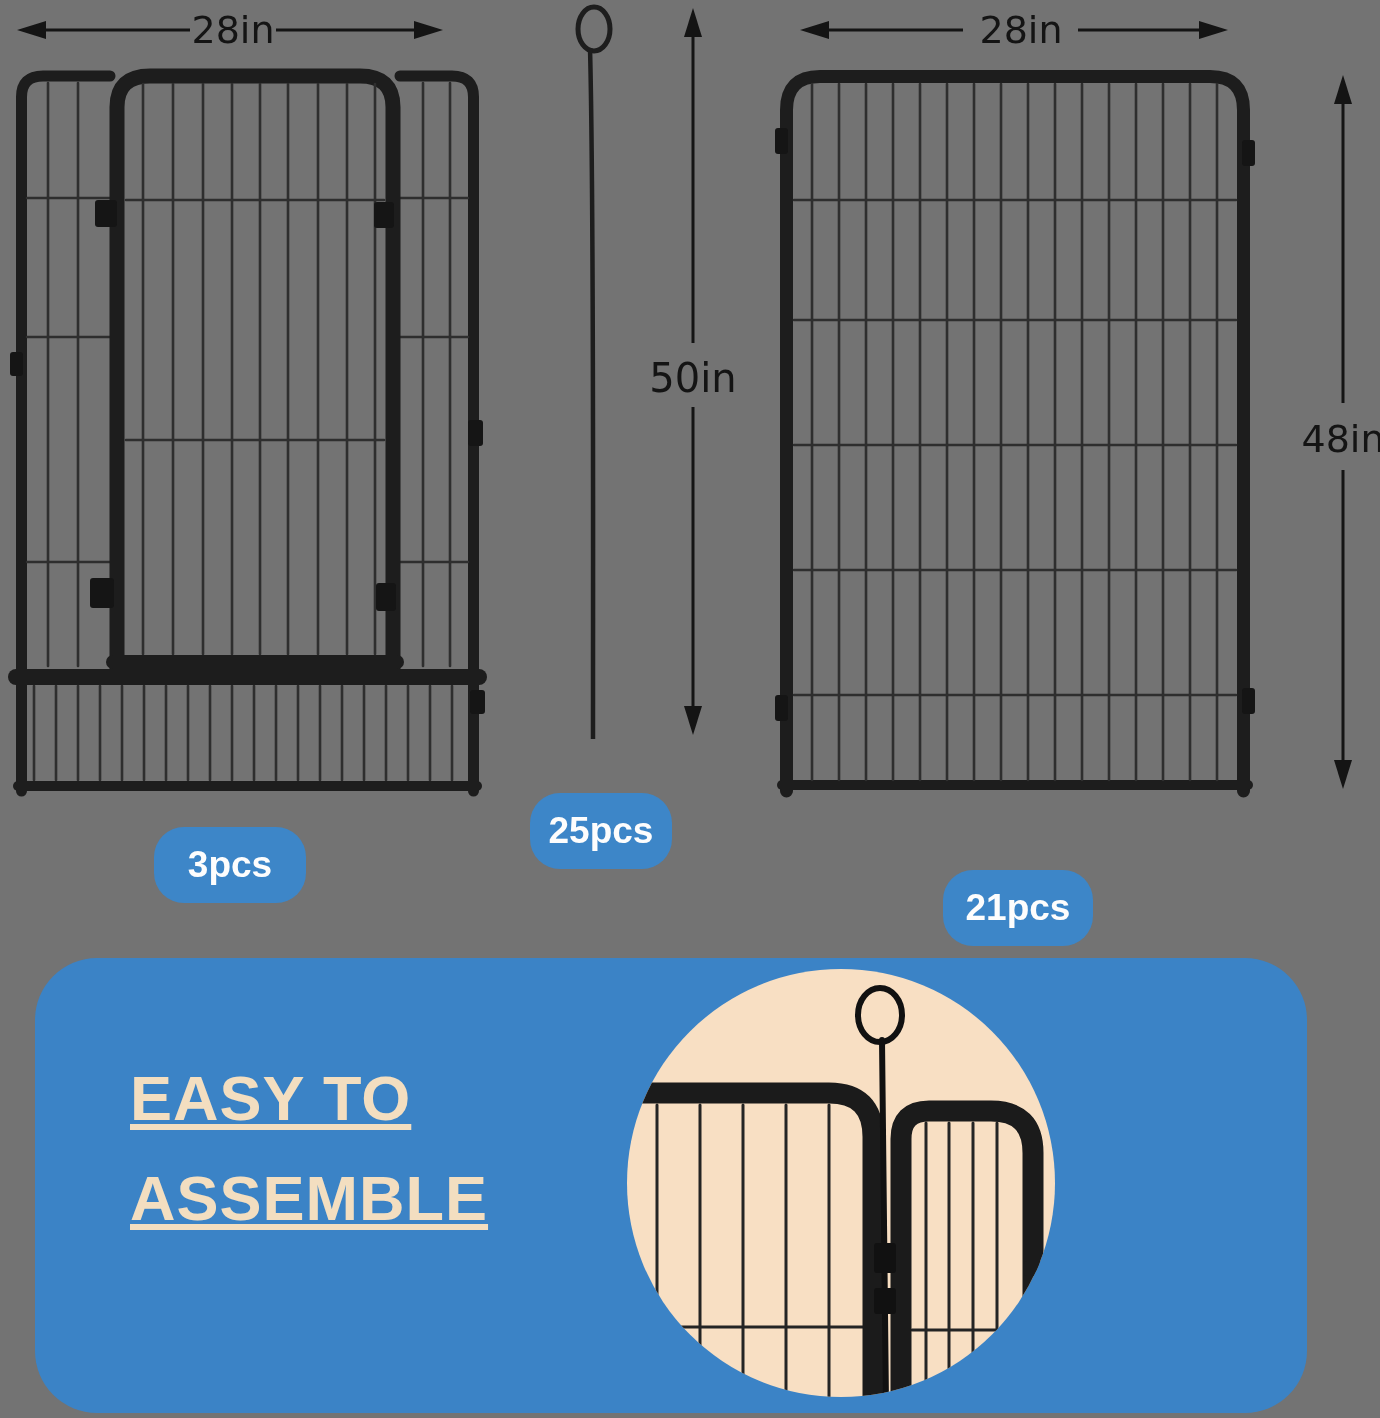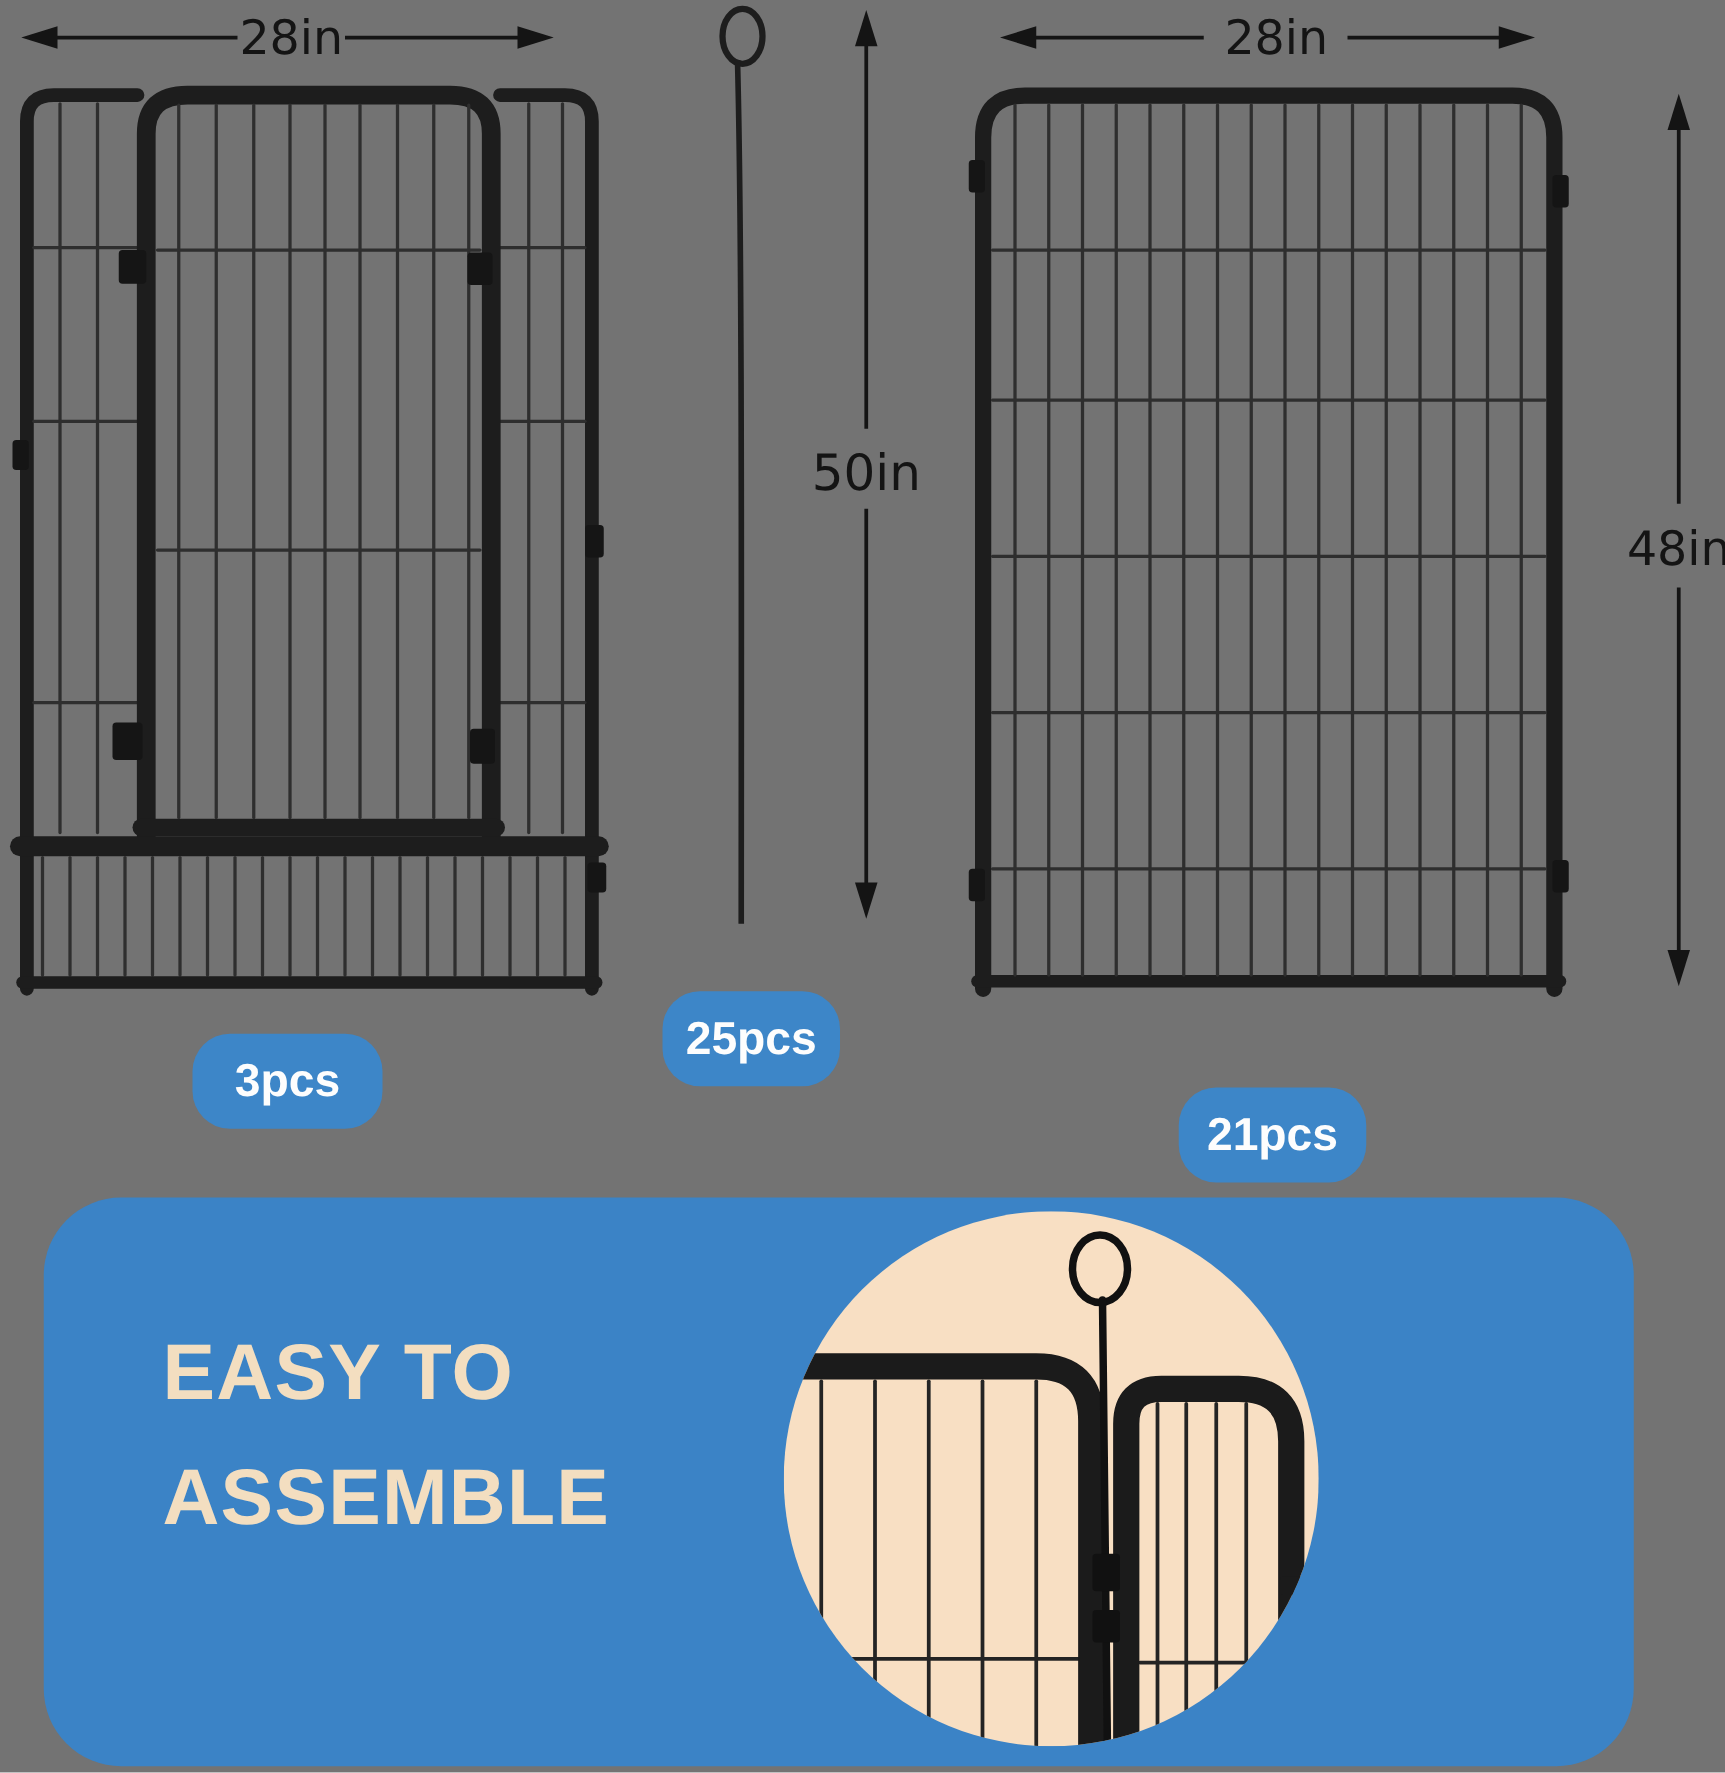--- a/index.html
+++ b/index.html
@@ -48,20 +48,21 @@
     border-radius:62px;
   }
   .feature-line{
     position:absolute;
     left:95px;
     color:var(--cream);
     font-size:63px;
     font-weight:600;
     letter-spacing:1px;
     white-space:nowrap;
+    text-decoration:underline;
   }
   .feature-line.l1{top:104px;}
   .feature-line.l2{top:204px;}
   .inset{position:absolute;left:592px;top:11px;}
 </style>
 </head>
 <body>
 
 <div class="canvas">
 

